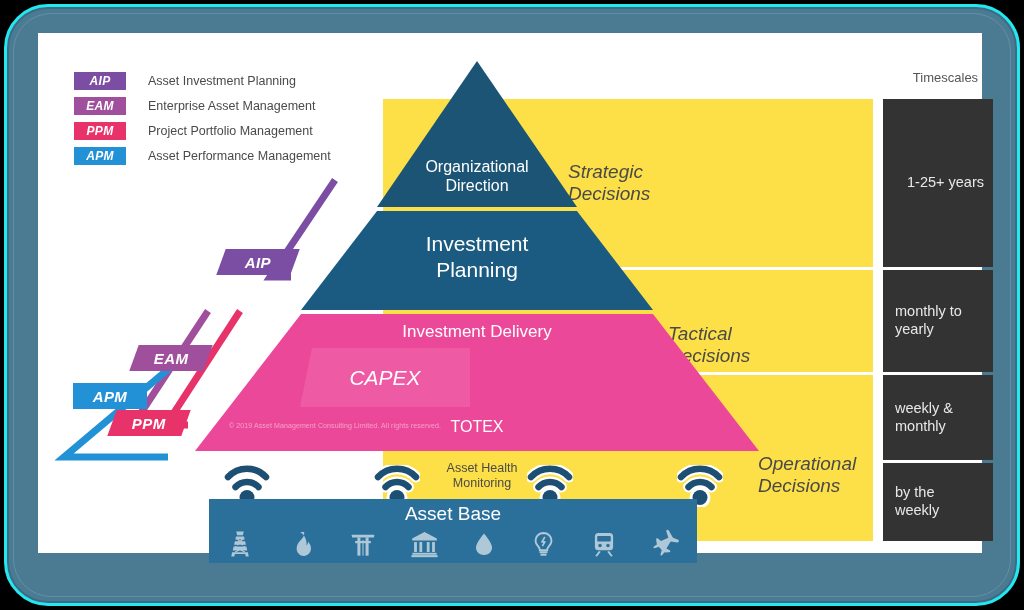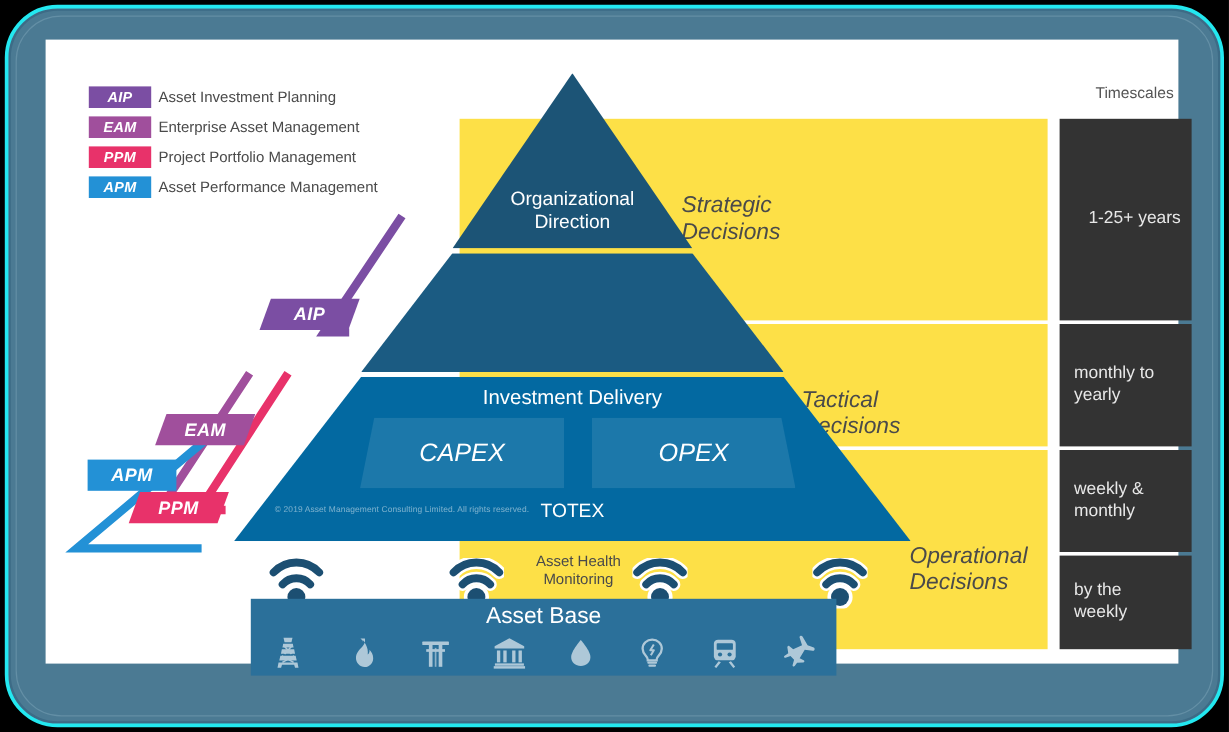--- a/index.html
+++ b/index.html
@@ -38,21 +38,21 @@
 
   
   #legend { position: absolute; left: 36px; top: 39px; }
   .legend-row { display: flex; align-items: center; height: 18px; margin-bottom: 7px; }
   .legend-badge {
     width: 52px; height: 18px;
     color: #fff; font-size: 12px; font-weight: bold; font-style: italic;
     display: flex; align-items: center; justify-content: center;
     letter-spacing: .3px;
   }
-  .legend-label { margin-left: 6px; font-size: 12.5px; color: #4a4a4a; white-space: nowrap; }
+  .legend-label { margin-left: 22px; font-size: 12.5px; color: #4a4a4a; white-space: nowrap; }
 
   
   .band {
     position: absolute;
     background: #fde047;
     display: flex; align-items: center;
     color: #4a4a4a;
     font-size: 19px; line-height: 1.18; font-style: italic;
   }
   #band-strategic   { left: 345px; top: 66px;  width: 490px; height: 168px; }
@@ -101,21 +101,21 @@
   #tier2 {
     left: 262px; top: 178px; width: 352px; height: 99px;
     background: #1b5b82;
     clip-path: polygon(21.6% 0, 78.4% 0, 100% 100%, 0 100%);
   }
   #tier2-label { top: 20px; font-size: 21px; line-height: 1.22; }
 
   
   #tier3 {
     left: 156px; top: 281px; width: 564px; height: 137px;
-    background: #0369a1;
+    background: #ec4899;
     clip-path: polygon(18.8% 0, 81.2% 0, 100% 100%, 0 100%);
   }
   #tier3-title { top: 8px; font-size: 17px; }
   #tier3-totex { top: 104px; font-size: 16px; }
   .opx {
     position: absolute; top: 34px; height: 59px;
     background: rgba(255,255,255,.10);
     color: #fff; font-size: 21px;
     display: flex; align-items: center; justify-content: center; font-style: italic;
   }
@@ -240,25 +240,28 @@
 
   <div id="pyramid">
 
     <div class="tier" id="tier1"></div>
     <div class="tier-label" id="tier1-label" style="left:338px;top:124px;width:200px;position:absolute;">
       <div>Organizational</div>
       <div>Direction</div>
     </div>
 
     <div class="tier" id="tier2"></div>
+    <div class="tier-label" id="tier2-label" style="left:262px;top:198px;width:352px;position:absolute;">
+      <div>Investment</div>
+      <div>Planning</div>
+    </div>
 
     <div class="tier" id="tier3">
       <div class="tier-label" id="tier3-title">Investment Delivery</div>
       <div class="opx" id="capex">CAPEX</div>
-      <div class="opx" id="opex">OPEX</div>
       <div class="tier-label" id="tier3-totex">TOTEX</div>
       <div id="copyright">© 2019 Asset Management Consulting Limited. All rights reserved.</div>
     </div>
 
     <div id="ahm-label">
       <div>Asset Health</div>
       <div>Monitoring</div>
     </div>
 
     <svg class="wifi" id="wifi1" viewBox="0 0 46 42">

